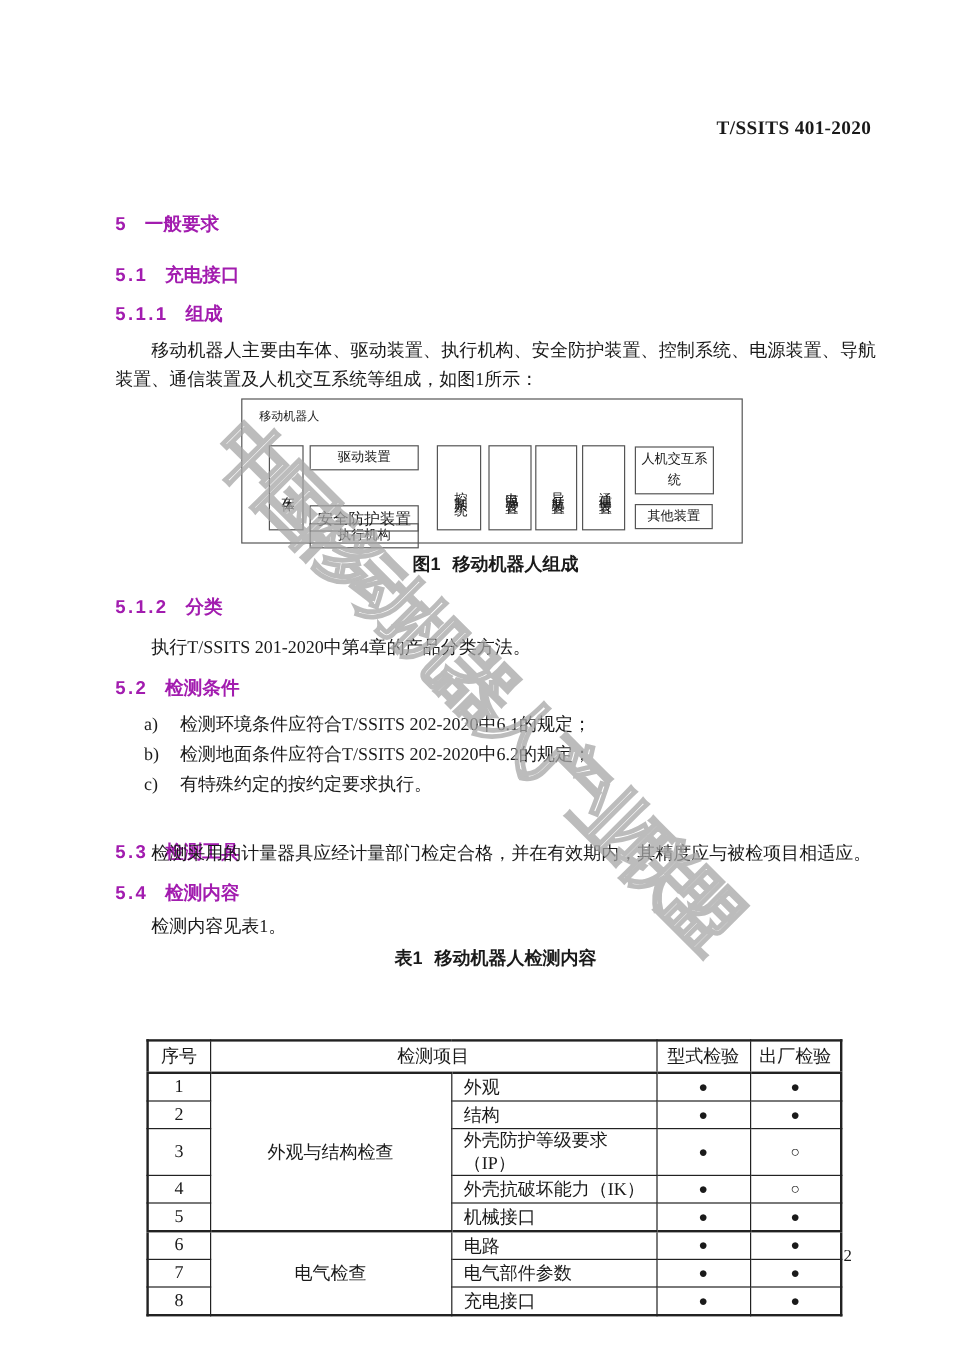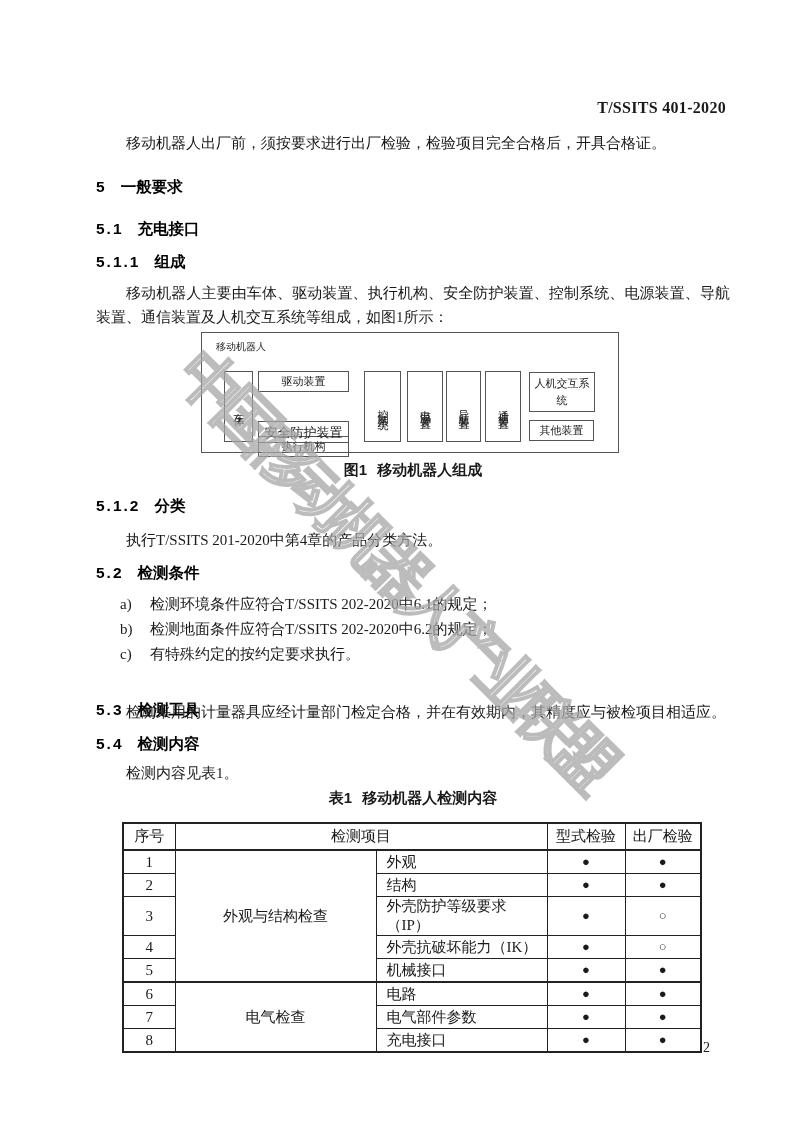--- a/index.html
+++ b/index.html
@@ -22,21 +22,21 @@
   .page-num{top:1040px;left:703px;font-size:14px;}
   
   .para{
     left:96px;width:634px;
     font-size:15px;line-height:24px;
     text-indent:2em;text-align:justify;
   }
   .heading{
     left:96px;
     font-family:"Liberation Sans","DejaVu Sans",sans-serif;
-    font-weight:bold;font-size:15.5px;color:#000000;
+    font-weight:bold;font-size:15.5px;color:#a21caf;
     white-space:nowrap;
     text-align:center;
   }
   .heading .num{margin-right:14px;letter-spacing:2px;}
   .cond-list{left:120px;width:610px;font-size:15px;}
   .cond-item{display:flex;height:25px;line-height:25px;}
   .cond-item .lbl{width:30px;flex:0 0 30px;}
   
   .figure{
     left:201px;top:332px;width:416px;height:119px;
@@ -60,21 +60,21 @@
   }
   .fig-caption .cap-no{margin-right:10px;}
   
   .tbl-caption{
     left:96px;top:789px;width:634px;text-align:center;
     font-family:"Liberation Sans","DejaVu Sans",sans-serif;
     font-weight:bold;font-size:15px;
   }
   .tbl-caption .cap-no{margin-right:10px;}
   table.t1{
-    position:absolute;left:122px;top:822px;
+    position:absolute;left:122px;top:866px;
     border-collapse:collapse;table-layout:fixed;
     font-size:15px;
   }
   table.t1 th,table.t1 td{
     border:1px solid #222;
     padding:0;height:22px;
     text-align:center;vertical-align:middle;
     font-weight:normal;overflow:hidden;
   }
   table.t1 tr.hdr th{height:25px;border-bottom:1.5px solid #222;}
@@ -98,21 +98,20 @@
 </style>
 </head>
 <body>
 
 <div class="page">
 
   <div class="abs watermark">中国移动机器人产业联盟</div>
 
   <div class="abs doc-ref">T/SSITS 401-2020</div>
 
-  <div class="abs para" style="top:131px;">移动机器人出厂前，须按要求进行出厂检验，检验项目完全合格后，开具合格证。</div>
 
   <div class="abs heading" style="top:177px;">
     <span class="num">5</span><span>一般要求</span>
   </div>
 
   <div class="abs heading" style="top:219px;">
     <span class="num">5.1</span><span>充电接口</span>
   </div>
 
   <div class="abs heading" style="top:252px;">

